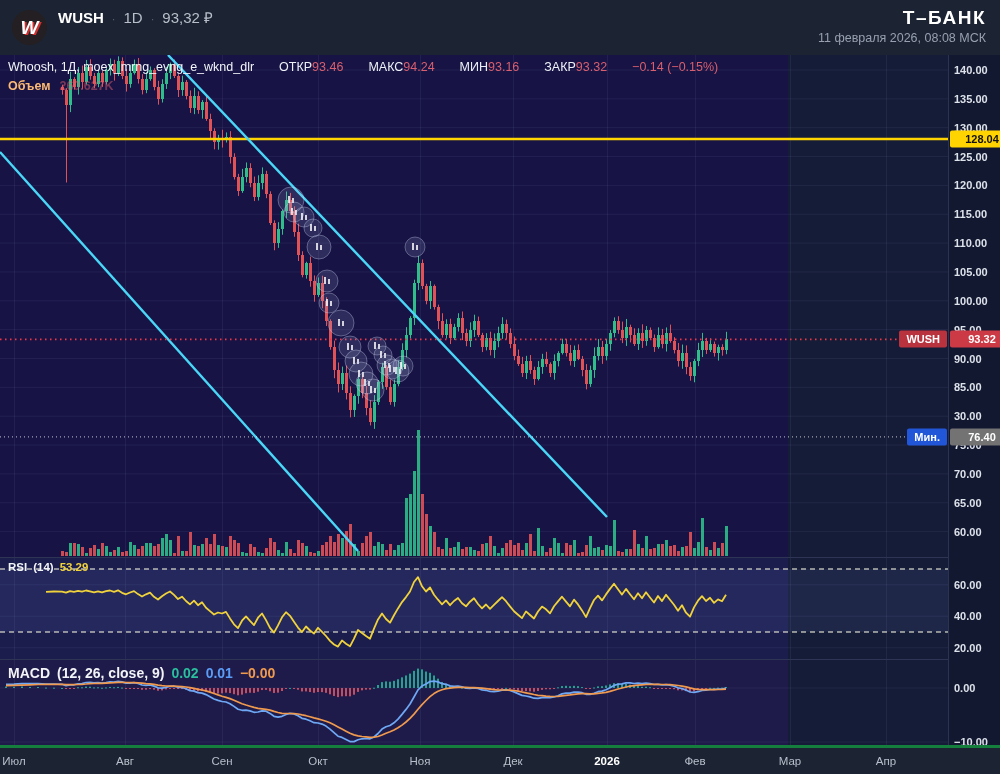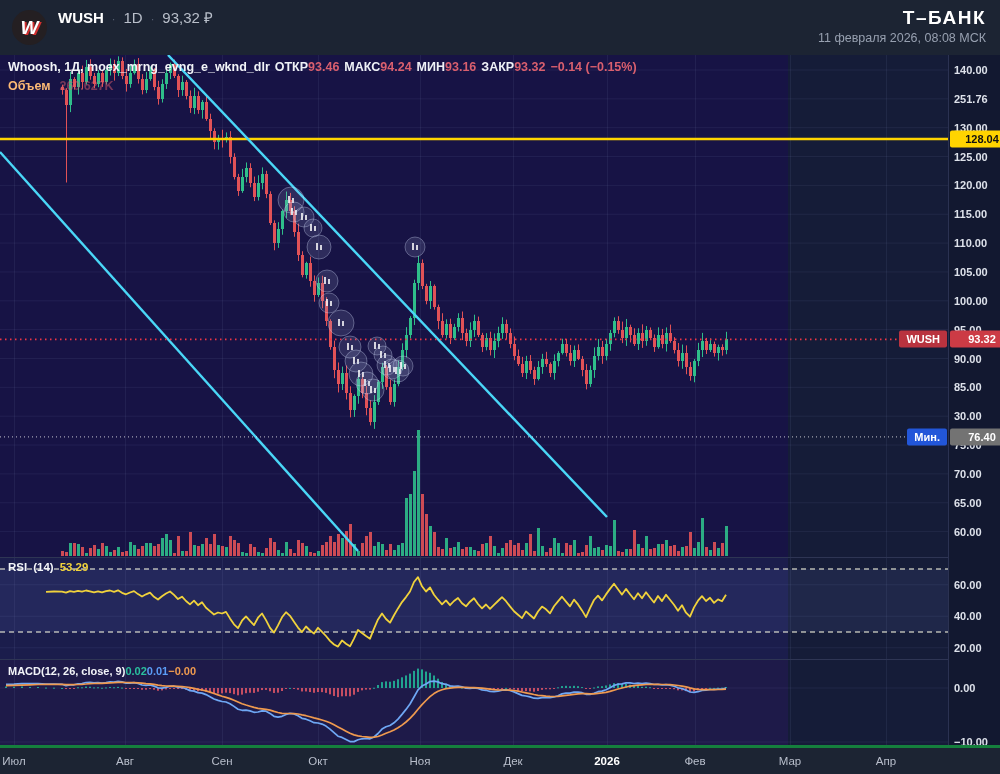--- a/index.html
+++ b/index.html
@@ -19,31 +19,31 @@
   .hline2 .k { color:#8f98a8; }
   .hline2 .v { color:#ef5b6e; font-weight:bold; }
   .bank { position:absolute; right:14px; top:7px; color:#fff; font-weight:bold; font-size:19px; letter-spacing:1.5px; }
   .hdate { position:absolute; right:14px; top:31px; color:#97a0b0; font-size:12.5px; }
 
   
   #chart-wrap { position:absolute; left:0; top:55px; width:1000px; height:690px; }
   #chart-svg { position:absolute; left:0; top:0; }
 
   
-  .info1 { position:absolute; left:8px; top:5px; font-size:12.5px; font-weight:bold; display:flex; gap:5px; white-space:nowrap; z-index:4; }
+  .info1 { position:absolute; left:8px; top:5px; font-size:12.5px; font-weight:normal; display:flex; gap:25px; white-space:nowrap; z-index:4; }
   .info1 .t { color:#f2f4f8; }
   .info1 .k { color:#eef1f6; }
   .info1 .v { color:#d95f6e; }
   .info2 { position:absolute; left:8px; top:24px; font-size:12.5px; font-weight:bold; display:flex; gap:9px; z-index:4; }
   .info2 .k { color:#fdba74; }
   .info2 .v { color:rgba(226,96,110,0.48); }
   .rsi-lbl { position:absolute; left:8px; top:506px; font-size:11.5px; font-weight:bold; display:flex; gap:6px; z-index:4; }
   .rsi-lbl .k { color:#f2f4f8; }
   .rsi-lbl .v { color:#f0d23c; }
-  .macd-lbl { position:absolute; left:8px; top:610px; font-size:11px; font-weight:bold; display:flex; z-index:4; }
+  .macd-lbl { position:absolute; left:8px; top:610px; font-size:14px; font-weight:bold; display:flex; gap:7px; z-index:4; }
   .macd-lbl .k { color:#f2f4f8; }
   .macd-lbl .v1 { color:#2abf9e; } .macd-lbl .v2 { color:#5b9cf6; } .macd-lbl .v3 { color:#ef9a4f; }
 
   
   #axis-col { position:absolute; left:948px; top:0; width:52px; height:690px; background:#121830;
     border-left:1px solid #2b3252; z-index:3; }
   .tick { position:absolute; left:5px; transform:translateY(-50%); font-size:11px; font-weight:bold; color:#dde1ea; white-space:nowrap; }
   .tag { position:absolute; left:1px; width:64px; transform:translateY(-50%); height:17px; line-height:17px;
     text-align:center; font-size:11px; font-weight:bold; border-radius:2px; z-index:4; }
   .side-tag { position:absolute; transform:translateY(-50%); height:17px; line-height:17px; padding:0 7px;
@@ -899,21 +899,21 @@
     <div class="macd-lbl">
       <span class="k">MACD</span>
       <span class="k">(12, 26, close, 9)</span>
       <span class="v1">0.02</span>
       <span class="v2">0.01</span>
       <span class="v3">−0.00</span>
     </div>
 
     <div id="axis-col">
         <div class="tick" style="top: 15px;">140.00</div>
-        <div class="tick" style="top: 43.85px;">251.76</div>
+        <div class="tick" style="top: 43.85px;">135.00</div>
         <div class="tick" style="top: 72.7px;">130.00</div>
         <div class="tick" style="top: 101.55px;">125.00</div>
         <div class="tick" style="top: 130.4px;">120.00</div>
         <div class="tick" style="top: 159.25px;">115.00</div>
         <div class="tick" style="top: 188.1px;">110.00</div>
         <div class="tick" style="top: 216.95px;">105.00</div>
         <div class="tick" style="top: 245.8px;">100.00</div>
         <div class="tick" style="top: 274.65px;">95.00</div>
         <div class="tick" style="top: 303.5px;">90.00</div>
         <div class="tick" style="top: 332.35px;">85.00</div>

